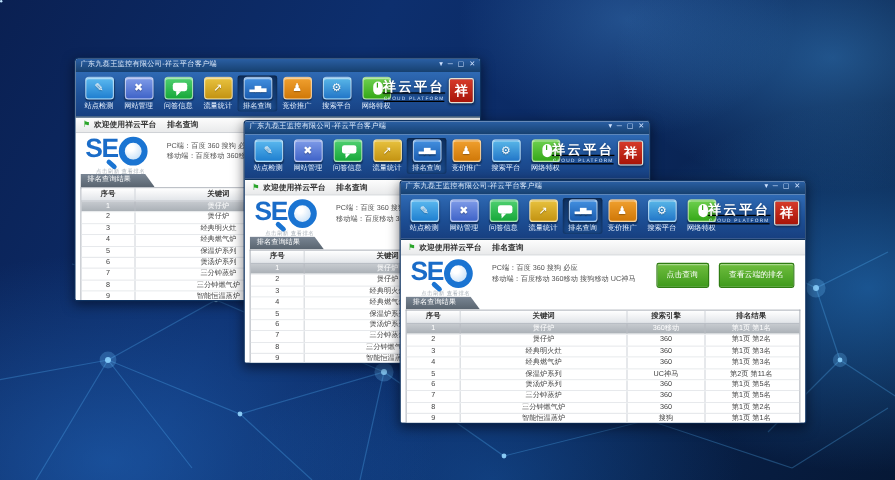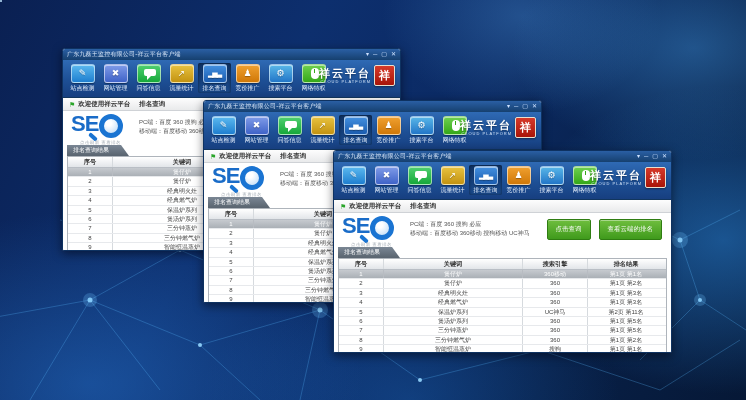--- a/index.html
+++ b/index.html
@@ -48,21 +48,21 @@
   .qa-message-icon::before{content:"";width:12px;height:7px;background:#fff;border-radius:2px;
        position:absolute;top:4px;left:6px;}
   .qa-message-icon::after{content:"";position:absolute;left:9px;top:11px;border:2px solid transparent;
        border-top-color:#fff;border-left-color:#fff;}
   .net-privilege-icon::before{content:"";width:8px;height:11px;background:#fff;border-radius:4px;
        position:absolute;top:3px;left:8px;}
   .net-privilege-icon::after{content:"";width:1px;height:4px;background:#35a818;
        position:absolute;top:4px;left:11px;}
   .tb-label{color:#e6f0fd;font-size:6px;margin-top:1px;white-space:nowrap;}
   .brand{position:absolute;right:5px;top:5px;display:flex;align-items:center;}
-  .brand-txt{text-align:right;margin-right:3px;}
+  .brand-txt{text-align:center;margin-right:3px;text-decoration:underline;}
   .brand-name{color:#fff;font-size:11px;font-weight:bold;letter-spacing:2px;line-height:11px;
        text-shadow:0 1px 2px rgba(0,0,0,.4);}
   .brand-sub{color:#cfe0f5;font-size:4px;letter-spacing:1px;line-height:5px;}
   .brand-seal{width:19px;height:19px;background:linear-gradient(180deg,#d63a2a,#a81408);
        border-radius:2px;border:1px solid #e8e0d0;color:#fff;font-size:11px;font-weight:bold;
        display:flex;align-items:center;justify-content:center;box-shadow:0 1px 2px rgba(0,0,0,.4);}
   .welcome{height:13px;background:linear-gradient(180deg,#fdfdfd,#e9eaeb);
        border-bottom:1px solid #cfd2d6;display:flex;align-items:center;padding-left:6px;box-sizing:border-box;}
   .flag{color:#2aa52a;font-size:7px;margin-right:3px;line-height:13px;}
   .welcome b{font-size:6.5px;color:#333;margin-right:9px;white-space:nowrap;}

